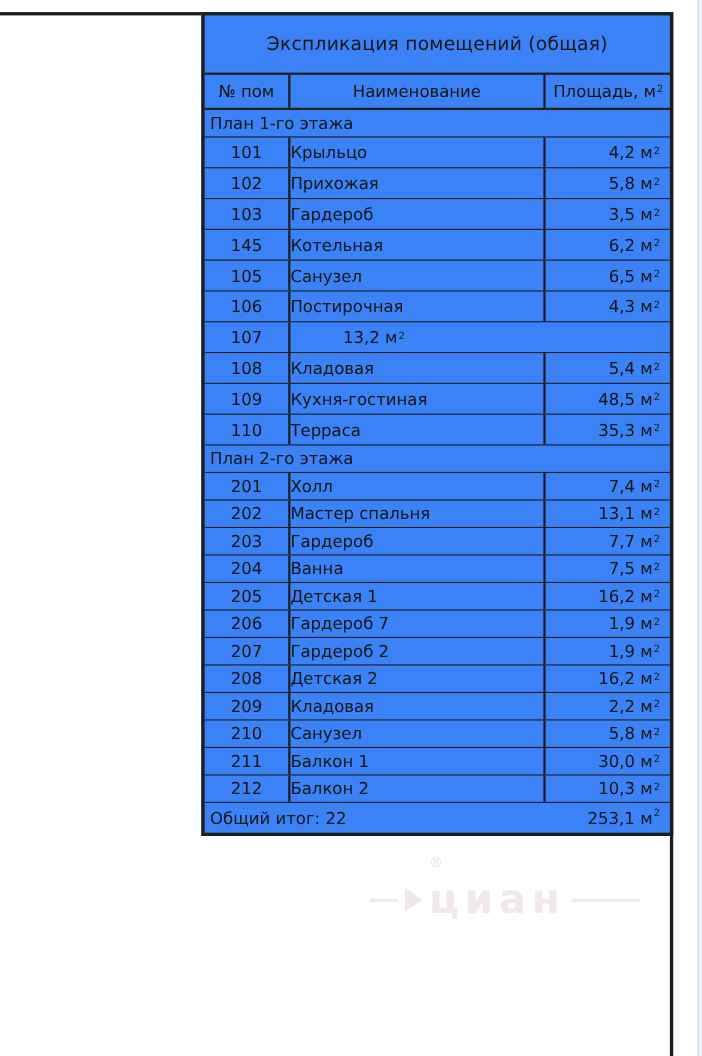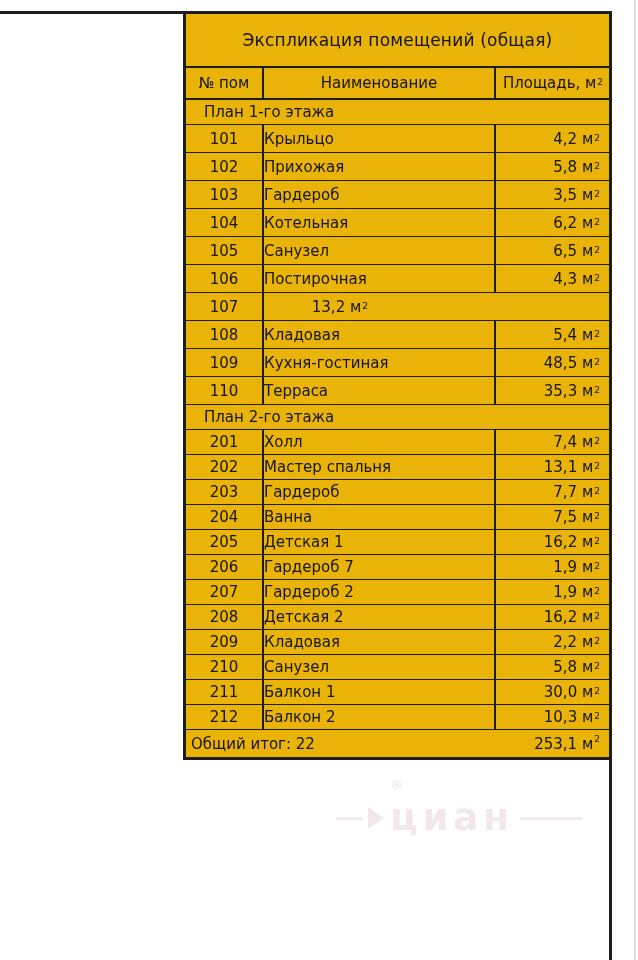--- a/index.html
+++ b/index.html
@@ -10,38 +10,38 @@
     color:#151515;
   }
   
   .top-line-ext{position:absolute;left:0;top:11px;width:186px;height:3px;background:#1d1d1d;z-index:0;}
   .right-line-ext{position:absolute;left:609px;top:11px;width:3px;height:949px;background:#1d1d1d;z-index:0;}
   .page-right-edge{position:absolute;left:634px;top:0;width:2px;height:960px;background:#e0e0e0;z-index:0;}
 
   
   .exp-table{
     position:absolute;left:183px;top:11px;width:429px;
-    border:3px solid #1d1d1d;box-sizing:border-box;background:#eab308;z-index:1;
+    border:3px solid #1d1d1d;box-sizing:border-box;background:#3b82f6;z-index:1;
   }
   .row{display:flex;box-sizing:border-box;align-items:stretch;}
   .title-row{
     height:52px;border-bottom:2px solid #1d1d1d;
     display:flex;align-items:center;justify-content:center;
     font-size:17px;letter-spacing:.2px;
   }
   .header-row{height:32px;border-bottom:2px solid #1d1d1d;font-size:15px;}
   .hcell{display:flex;align-items:center;justify-content:center;box-sizing:border-box;}
   .col-num{width:78px;border-right:2px solid #1d1d1d;}
   .col-name{flex:1;border-right:2px solid #1d1d1d;}
   .col-area{width:113px;}
   sup{font-size:9px;position:relative;top:-1px;left:1px;}
 
   .section-row{
     height:25px;border-bottom:1px solid #1d1d1d;
-    display:flex;align-items:center;padding-left:18px;
+    display:flex;align-items:center;padding-left:5px;
     font-size:15px;box-sizing:border-box;
   }
   .data-row{border-bottom:1px solid #1d1d1d;font-size:15px;}
   .data-row.h1{height:28px;}
   .data-row.h2{height:25px;}
   .cell{display:flex;align-items:center;box-sizing:border-box;}
   .num-cell{width:78px;justify-content:center;border-right:2px solid #1d1d1d;}
   .name-cell{flex:1;padding-left:0;border-right:2px solid #1d1d1d;}
   .area-cell{width:113px;justify-content:flex-end;padding-right:10px;}
 
@@ -104,21 +104,21 @@
       </div>
       <div class="row data-row h1">
         <div class="cell num-cell">103</div>
         <div class="cell name-cell">Гардероб</div>
         <div class="cell area-cell">
           <span>3,5&nbsp;м</span>
           <sup>2</sup>
         </div>
       </div>
       <div class="row data-row h1">
-        <div class="cell num-cell">104</div>
+        <div class="cell num-cell">145</div>
         <div class="cell name-cell">Котельная</div>
         <div class="cell area-cell">
           <span>6,2&nbsp;м</span>
           <sup>2</sup>
         </div>
       </div>
       <div class="row data-row h1">
         <div class="cell num-cell">105</div>
         <div class="cell name-cell">Санузел</div>
         <div class="cell area-cell">

